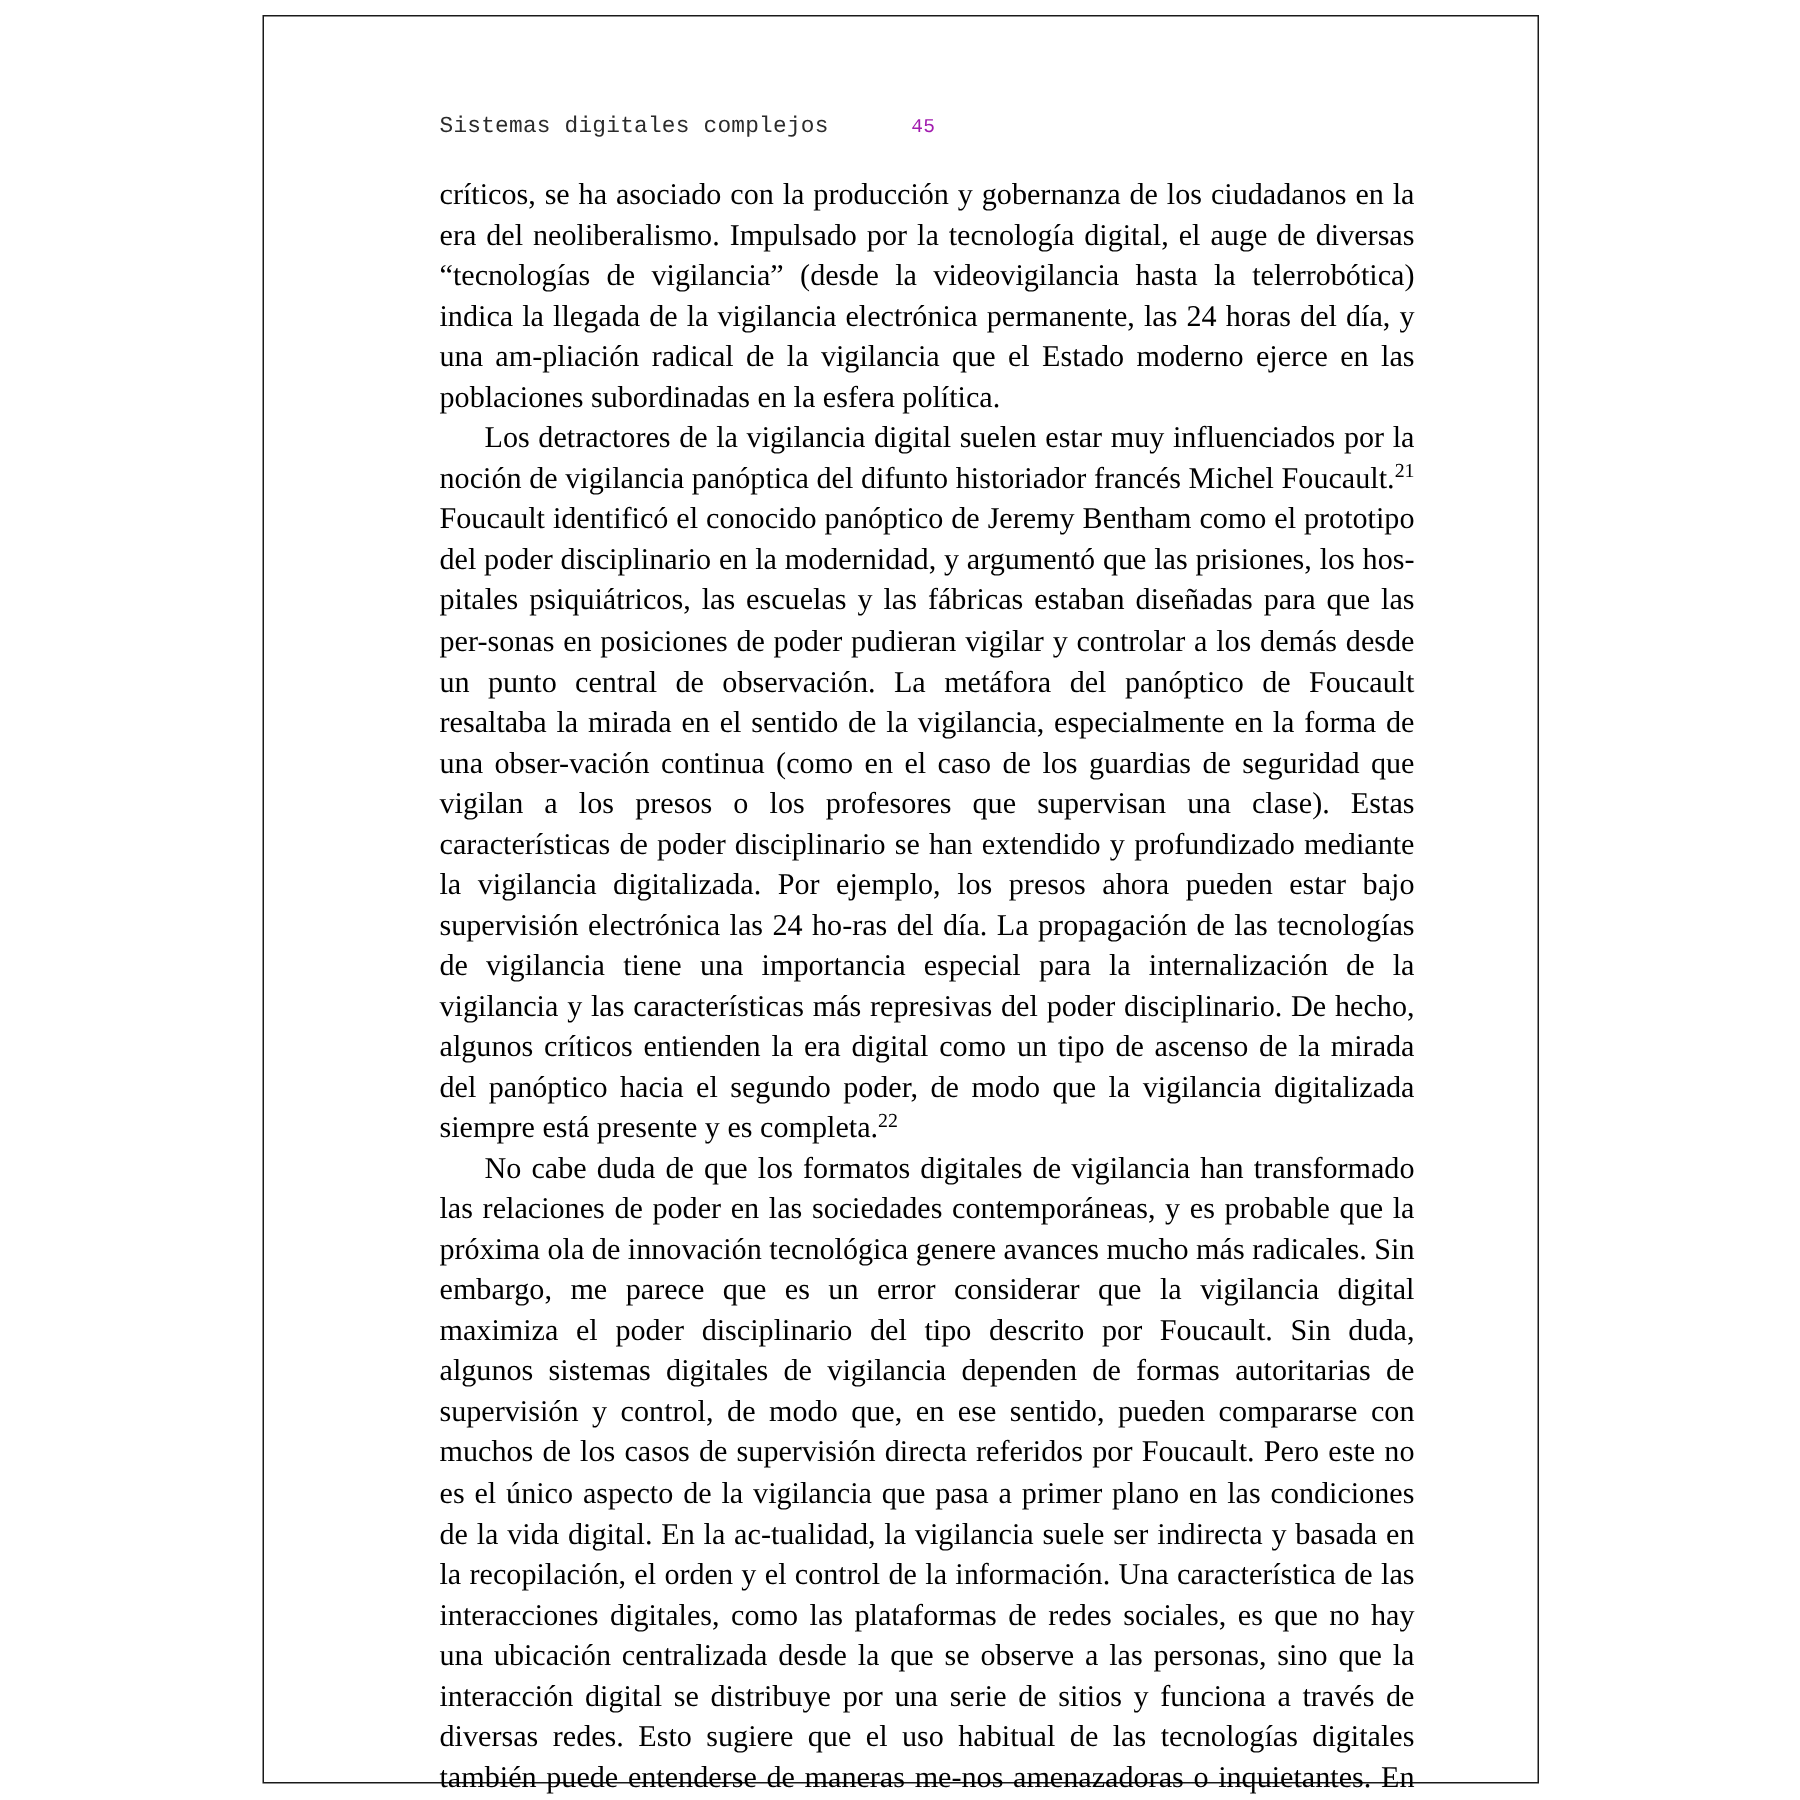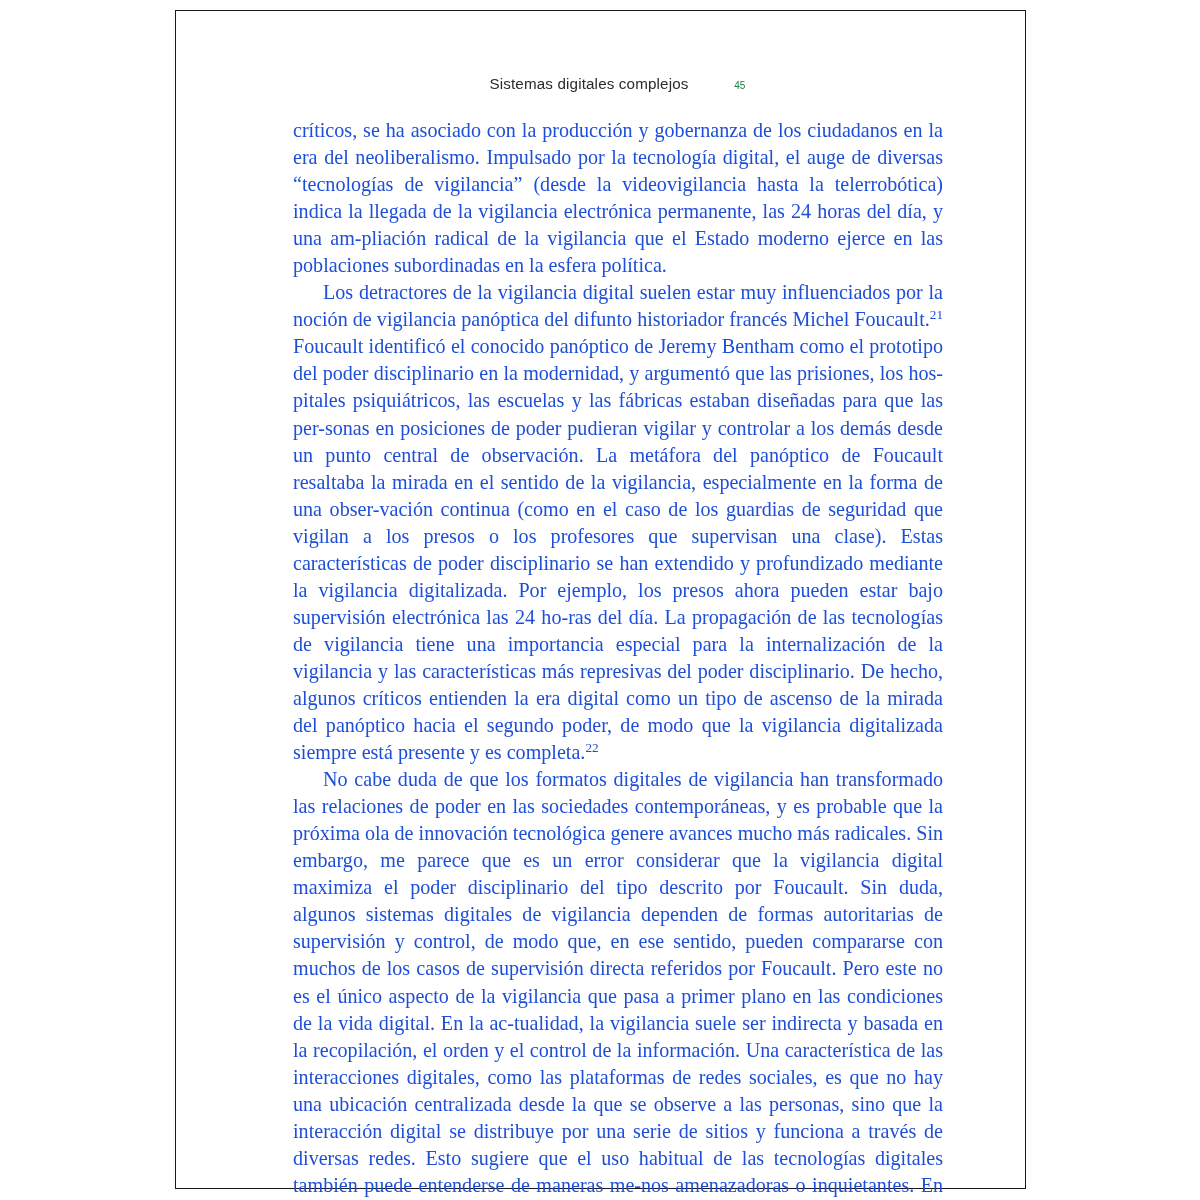--- a/index.html
+++ b/index.html
@@ -33,53 +33,53 @@
     height: 100%;
   }
 
   
   .running-head {
     position: absolute;
     left: 117px;
     top: 64px;
     width: 649px;
     display: flex;
-    justify-content: center;
+    justify-content: flex-start;
     align-items: baseline;
-    font-family: Liberation Sans, sans-serif;
+    font-family: Liberation Mono, monospace;
     font-size: 15.2px;
     color: #2b2b2b;
     letter-spacing: 0.15px;
   }
   .running-head .rh-title {
     white-space: nowrap;
   }
   .running-head .rh-folio {
-    margin-left: 33px;
-    font-size: 10px;
-    color: #15803d;
+    margin-left: 47px;
+    font-size: 13px;
+    color: #a21caf;
     min-width: 24px;
     text-align: right;
   }
 
   
   .text-block {
     position: absolute;
     left: 117px;
     top: 106px;
     width: 650px;
   }
 
   .para {
     margin: 0;
     font-size: 20.1px;
     line-height: 27.05px;
     text-align: justify;
     text-justify: inter-word;
-    color: #1d4ed8;
+    color: #000000;
     hyphens: manual;
     -webkit-hyphens: manual;
     font-kerning: normal;
     text-rendering: optimizeLegibility;
   }
   .para.indented {
     text-indent: 30px;
     font-family: Liberation Serif, serif;
   }
   .para:last-child {

